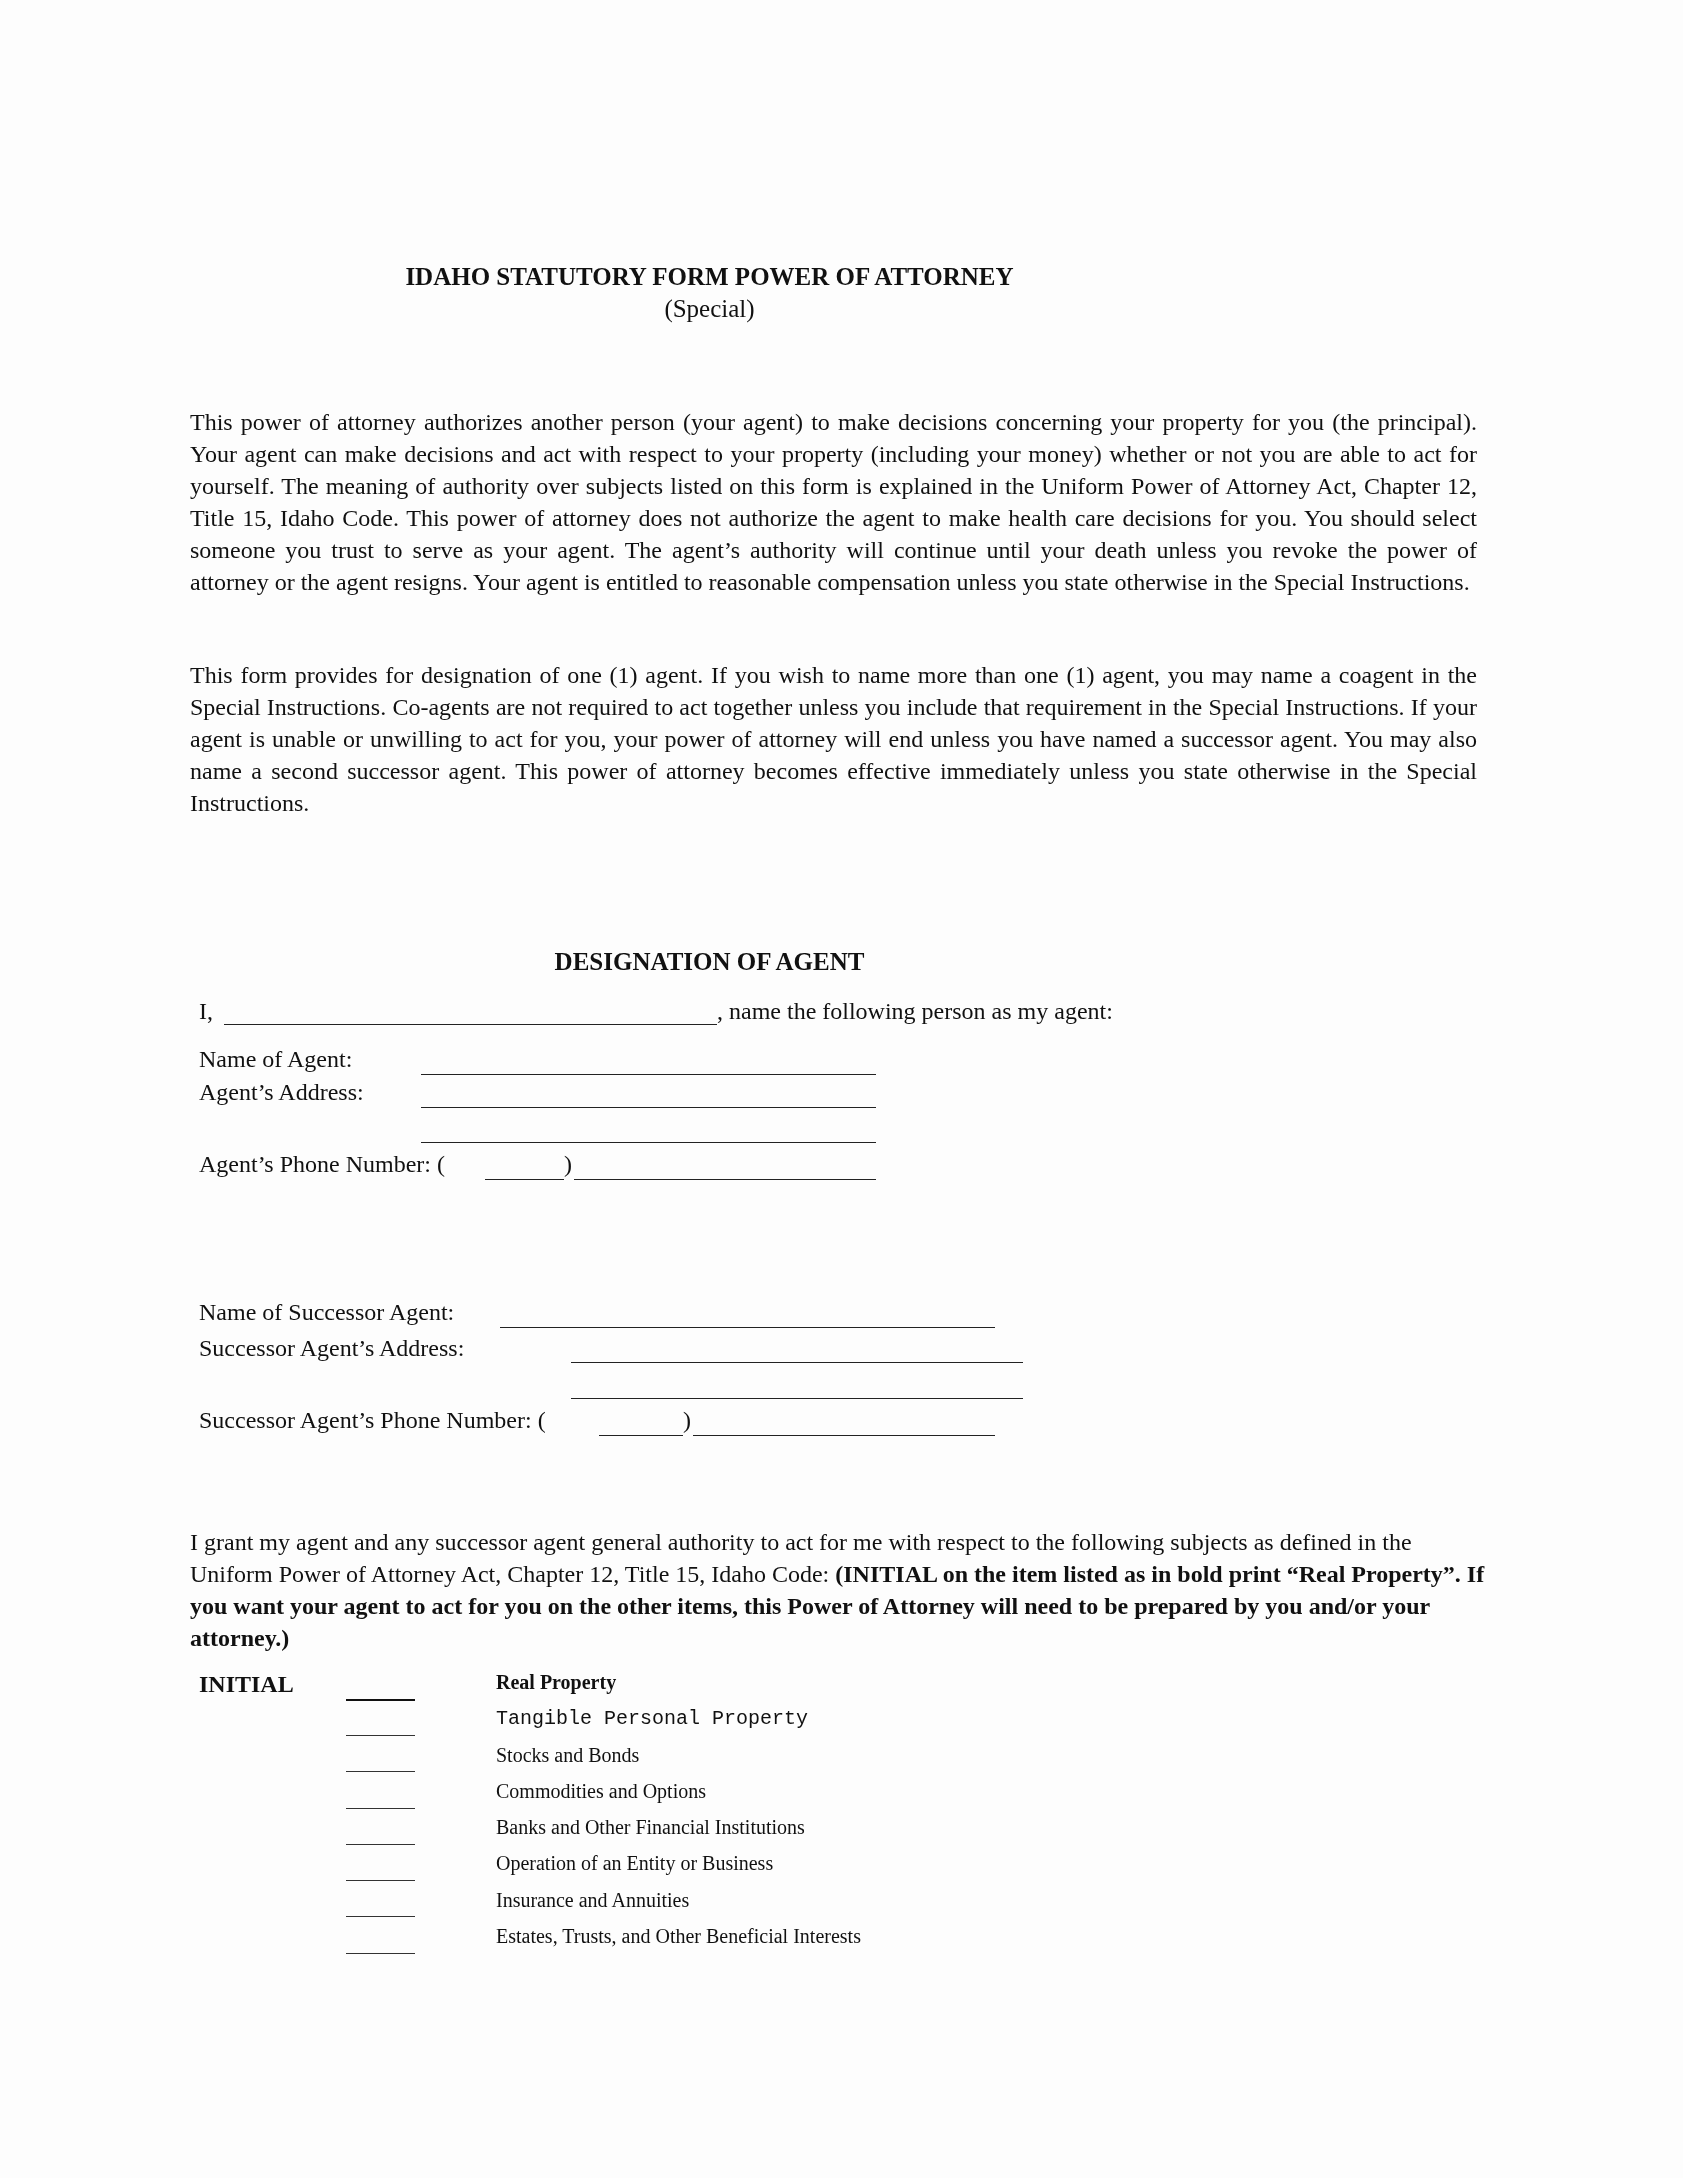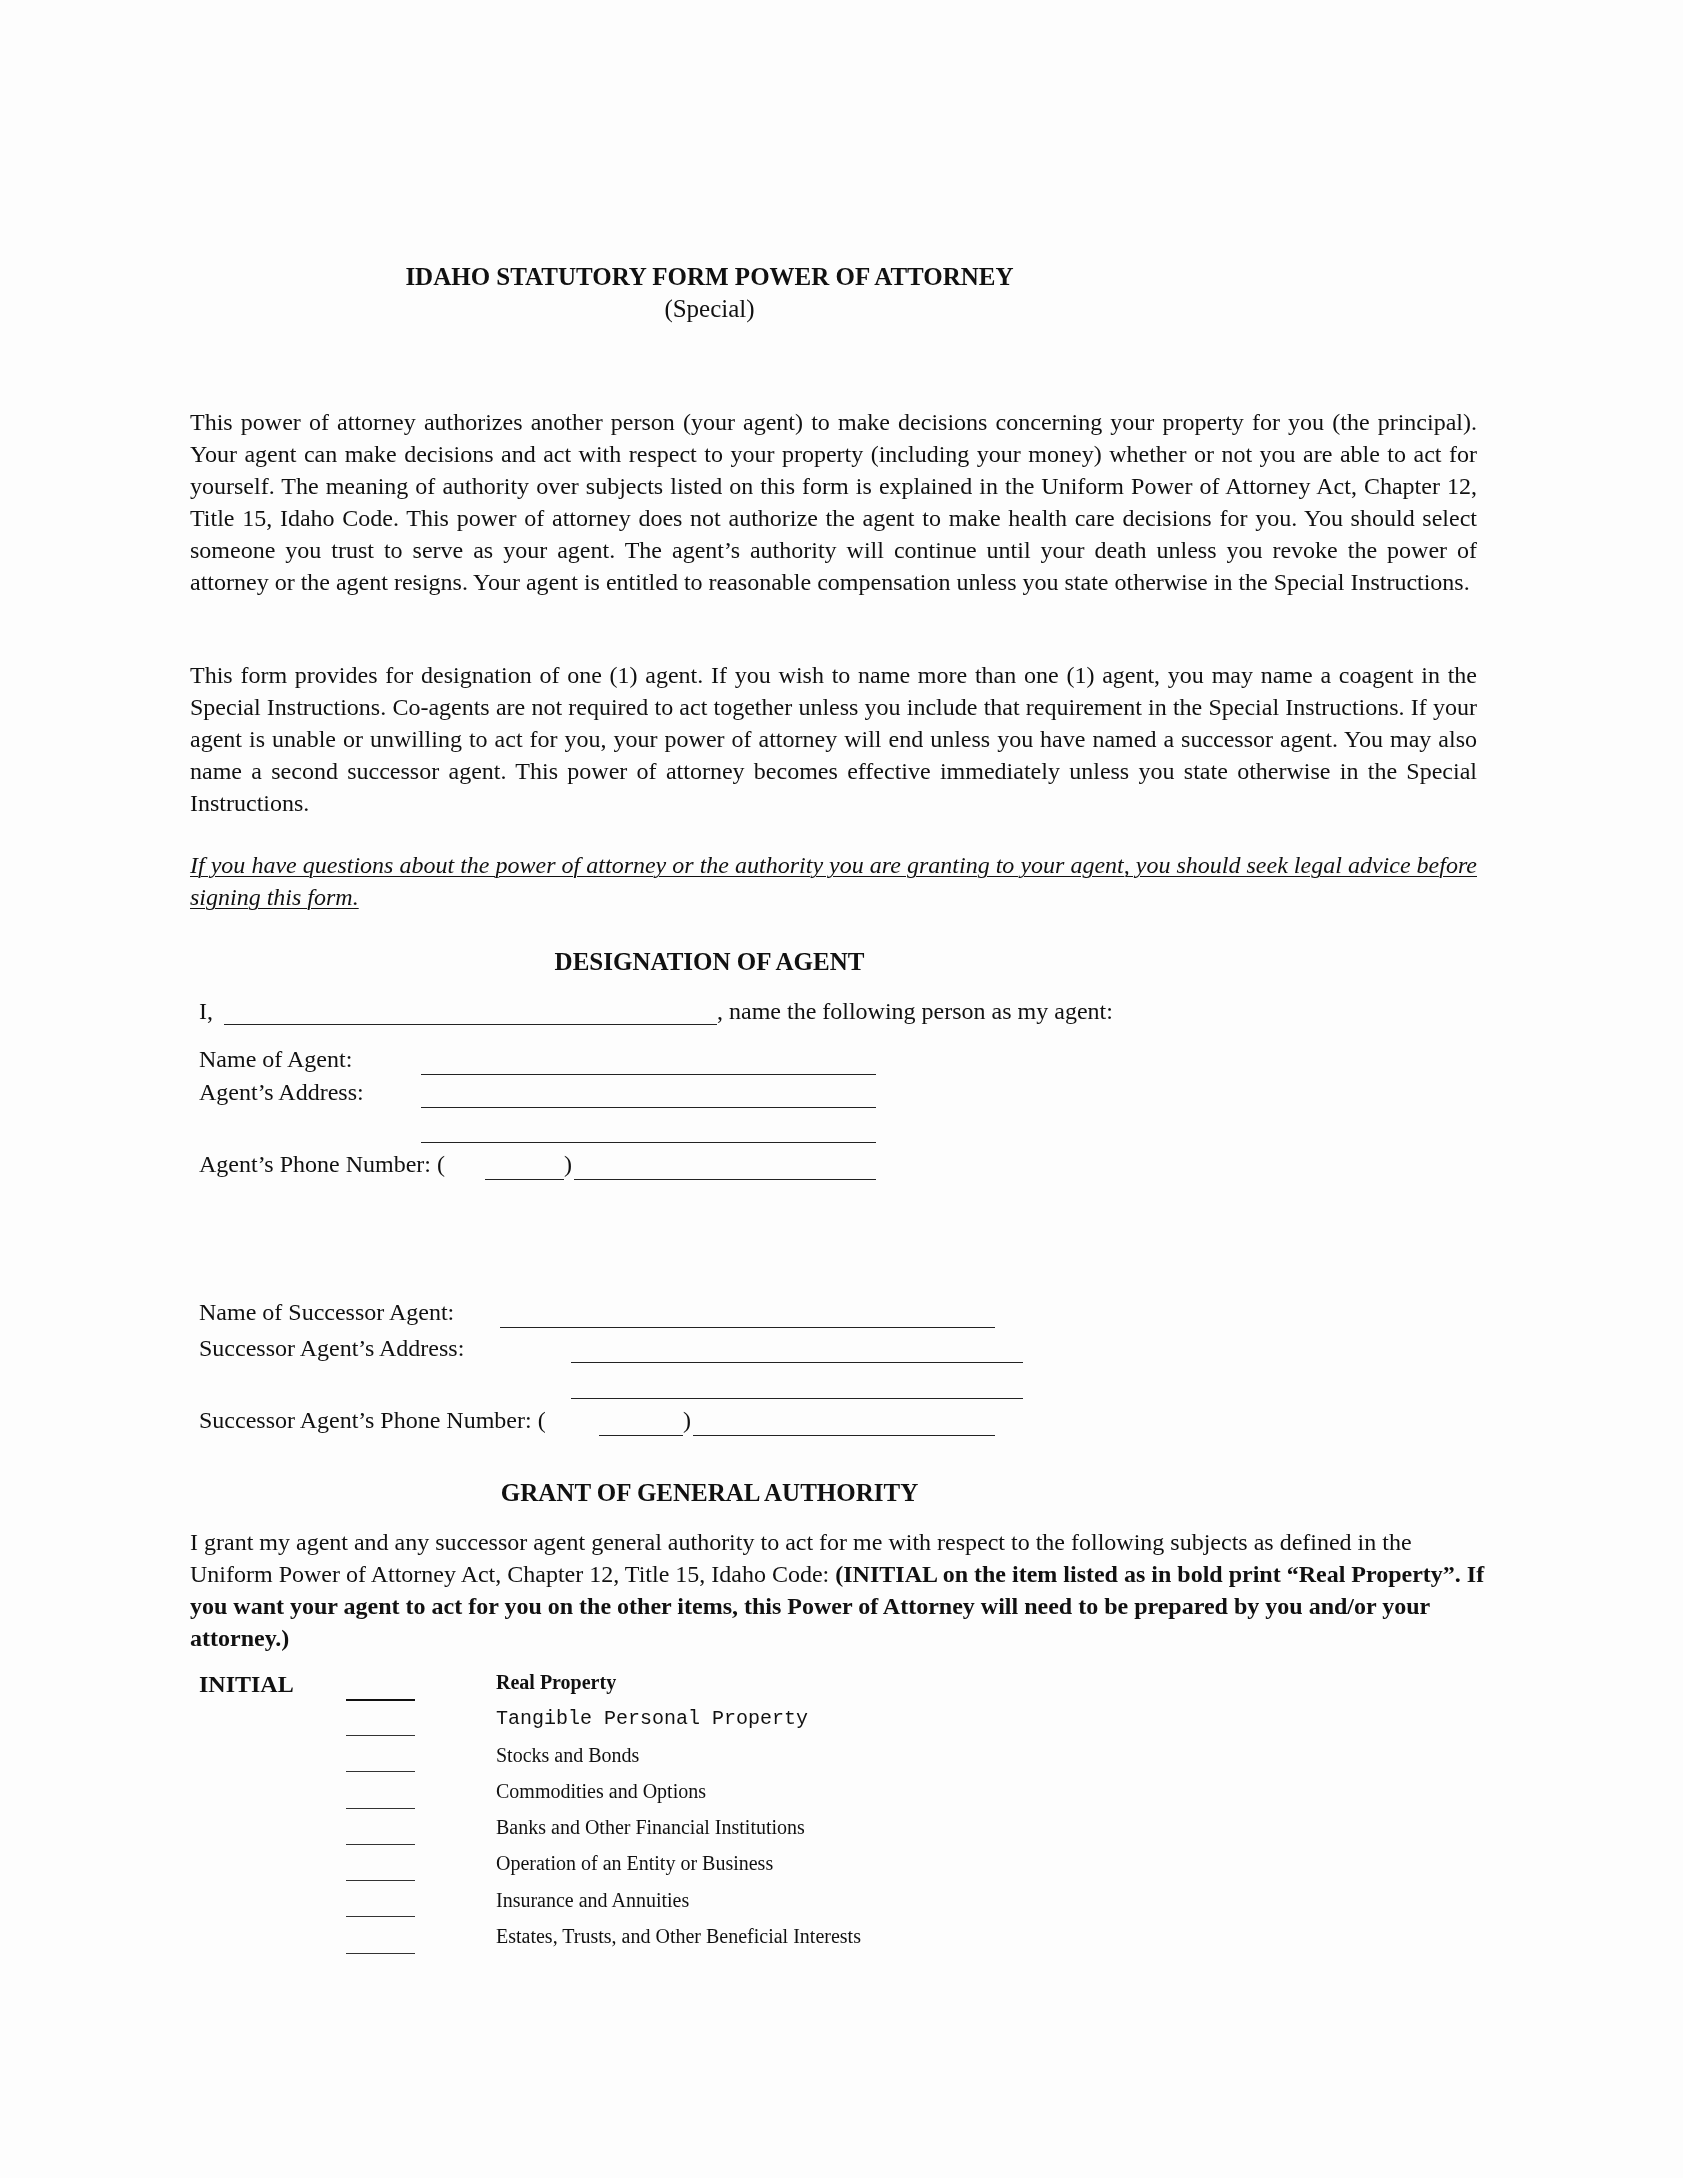--- a/index.html
+++ b/index.html
@@ -29,21 +29,20 @@
 </head>
 <body>
 
 <div class="page">
 
   <div class="center title">IDAHO STATUTORY FORM POWER OF ATTORNEY</div>
   <div class="center subtitle">(Special)</div>
 
   <p class="para" style="top:406px;">This power of attorney authorizes another person (your agent) to make decisions concerning your property for you (the principal). Your agent can make decisions and act with respect to your property (including your money) whether or not you are able to act for yourself. The meaning of authority over subjects listed on this form is explained in the Uniform Power of Attorney Act, Chapter 12, Title 15, Idaho Code. This power of attorney does not authorize the agent to make health care decisions for you. You should select someone you trust to serve as your agent. The agent’s authority will continue until your death unless you revoke the power of attorney or the agent resigns. Your agent is entitled to reasonable compensation unless you state otherwise in the Special Instructions.</p>
   <p class="para" style="top:659px;">This form provides for designation of one (1) agent. If you wish to name more than one (1) agent, you may name a coagent in the Special Instructions. Co-agents are not required to act together unless you include that requirement in the Special Instructions. If your agent is unable or unwilling to act for you, your power of attorney will end unless you have named a successor agent. You may also name a second successor agent. This power of attorney becomes effective immediately unless you state otherwise in the Special Instructions.</p>
-  <p class="para note" style="top:849px;">If you have questions about the power of attorney or the authority you are granting to your agent, you should seek legal advice before signing this form.</p>
 
   <div class="center heading-bold" style="top:948px;">DESIGNATION OF AGENT</div>
 
   <div class="abs txt" style="left:199px; top:998px;">I,</div>
   <div class="blank" style="left:224px; top:1024px; width:493px;"></div>
   <div class="abs txt" style="left:717px; top:998px;">, name the following person as my agent:</div>
 
   <div class="abs txt" style="left:199px; top:1046px;">Name of Agent:</div>
   <div class="blank" style="left:421px; top:1074px; width:455px;"></div>
 
@@ -62,21 +61,20 @@
 
   <div class="abs txt" style="left:199px; top:1335px;">Successor Agent’s Address:</div>
   <div class="blank" style="left:571px; top:1362px; width:452px;"></div>
   <div class="blank" style="left:571px; top:1398px; width:452px;"></div>
 
   <div class="abs txt" style="left:199px; top:1407px;">Successor Agent’s Phone Number: (</div>
   <div class="blank" style="left:599px; top:1435px; width:84px;"></div>
   <div class="abs txt" style="left:683px; top:1407px;">)</div>
   <div class="blank" style="left:693px; top:1435px; width:302px;"></div>
 
-  <div class="center heading-bold" style="top:1479px;">GRANT OF GENERAL AUTHORITY</div>
 
   <p class="para" style="top:1526px; text-align:left; width:1307px;"><span>I grant my agent and any successor agent general authority to act for me with respect to the following subjects as defined in the Uniform Power of Attorney Act, Chapter 12, Title 15, Idaho Code:  </span><span class="bold">(INITIAL on the item listed as in bold print “Real Property”. If you want your agent to act for you on the other items, this Power of Attorney will need to be prepared by you and/or your attorney.)</span></p>
 
   <div class="abs txt bold" style="left:199px; top:1671px;">INITIAL</div>
 
   <div id="authority-list">
       <div class="initial-blank first" style="top: 1699px;"></div>
       <div class="item bold" style="top: 1671px;">Real Property</div>
       <div class="initial-blank" style="top: 1735px;"></div>
       <div class="item" style="top: 1707px; font-family: Liberation Mono, monospace;">Tangible Personal Property</div>

